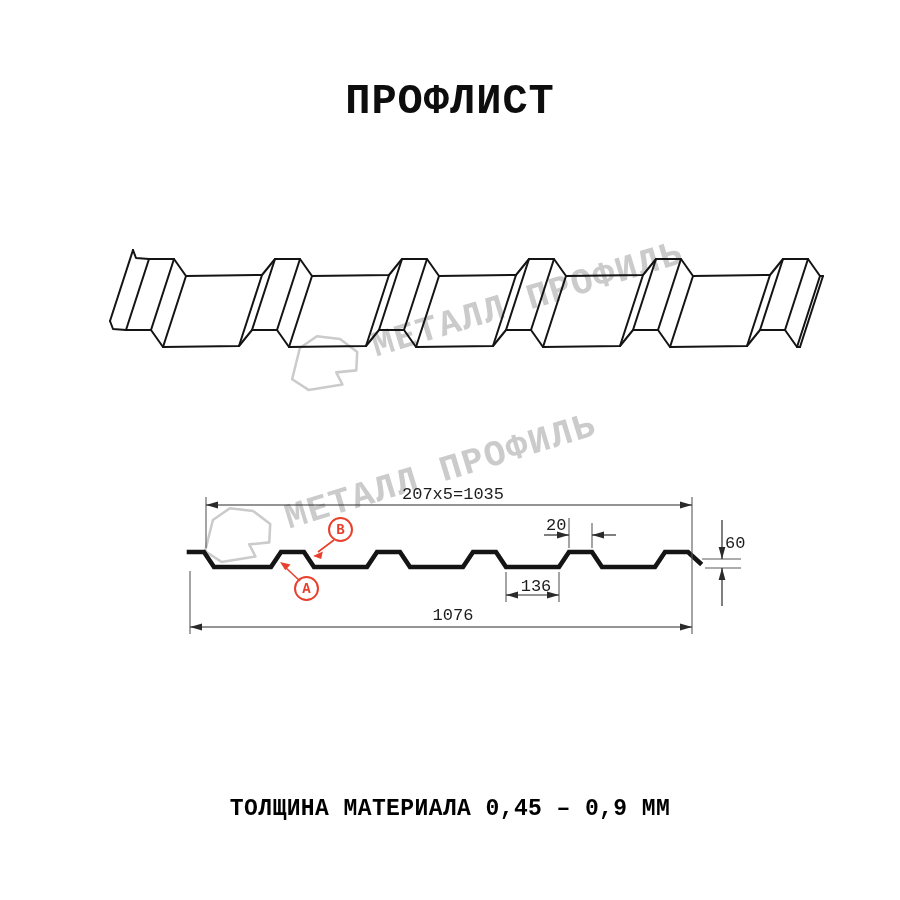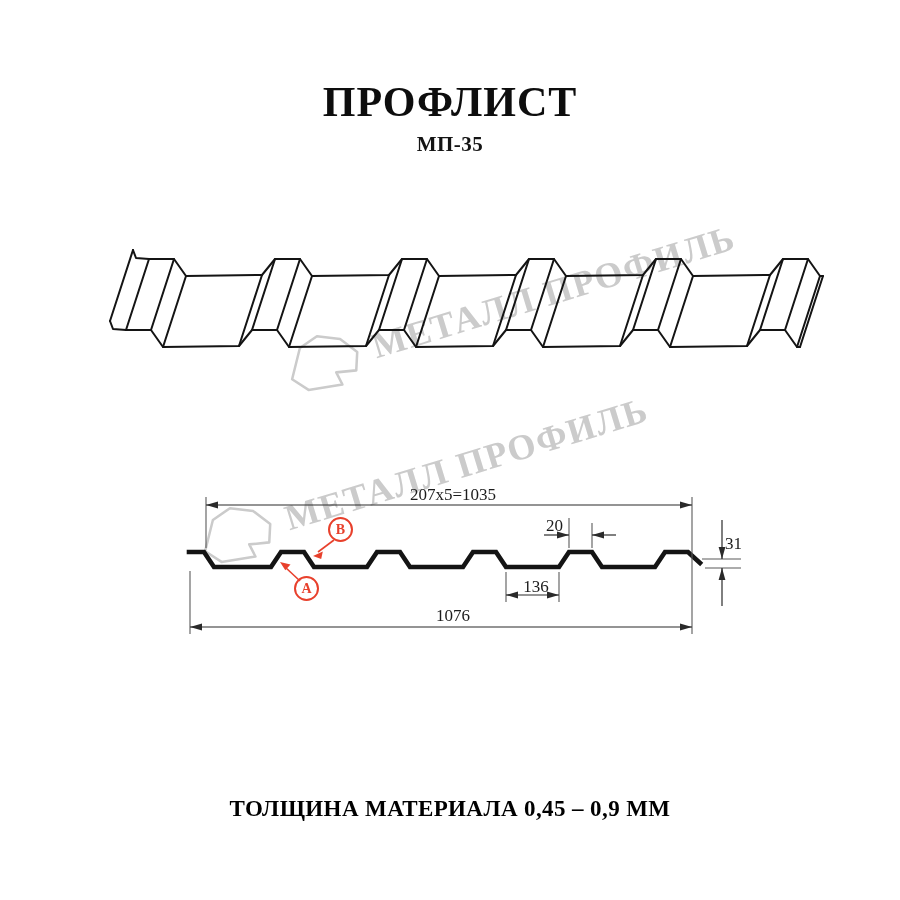--- a/index.html
+++ b/index.html
@@ -1,18 +1,18 @@
 <!DOCTYPE html>
 <html><head>
 <meta charset="utf-8">
 <style>
   html,body{margin:0;padding:0;background:#fff;}
   .canvas{
     position:relative;width:852px;height:900px;background:#ffffff;overflow:hidden;
-    font-family:Liberation Serif, serif;
+    font-family:Liberation Mono, monospace;
   }
   .title{
     position:absolute;left:0;top:78px;width:900px;text-align:center;
     font-size:42px;font-weight:700;letter-spacing:1px;color:#0d0d0d;z-index:3;
   }
   .subtitle{
     position:absolute;left:0;top:132px;width:900px;text-align:center;
     font-size:21px;font-weight:700;letter-spacing:0.5px;color:#141414;z-index:3;
   }
   .footer-note{
@@ -48,21 +48,20 @@
   }
   .callout-a{left:294px;top:576px;}
   .callout-b{left:328px;top:517px;}
 </style>
 </head>
 <body>
 
 <div class="canvas">
 
   <div class="title">ПРОФЛИСТ</div>
-  <div class="subtitle">МП-35</div>
 
   <div class="wm wm1">
     <svg width="80" height="60" viewBox="0 0 100 76">
       <polygon points="6,47 27,12 52,4 79,16 95,38 87,60 62,55 65,72 22,66" fill="none" stroke="#cbcbcb" stroke-width="3.2" stroke-linejoin="round"></polygon>
     </svg>
     <span class="wm-text">МЕТАЛЛ ПРОФИЛЬ</span>
   </div>
 
   <div class="wm wm2">
     <svg width="80" height="60" viewBox="0 0 100 76">
@@ -156,21 +155,21 @@
         <line x1="300" y1="581" x2="285" y2="567"></line>
         <path d="M280,562 l10.5,2.6 -5.2,5.6 Z" stroke="none"></path>
         <line x1="334" y1="540" x2="318" y2="552"></line>
         <path d="M313,556 l9.8,-4.6 -1.6,7.5 Z" stroke="none"></path>
       </g>
     </g>
   </svg>
 
   <div class="dim dim-top">207x5=1035</div>
   <div class="dim dim-40">20</div>
-  <div class="dim dim-35">31</div>
+  <div class="dim dim-35">60</div>
   <div class="dim dim-119">136</div>
   <div class="dim dim-1076">1076</div>
 
   <div class="callout callout-a">
     <span>A</span>
   </div>
   <div class="callout callout-b">
     <span>B</span>
   </div>
 

